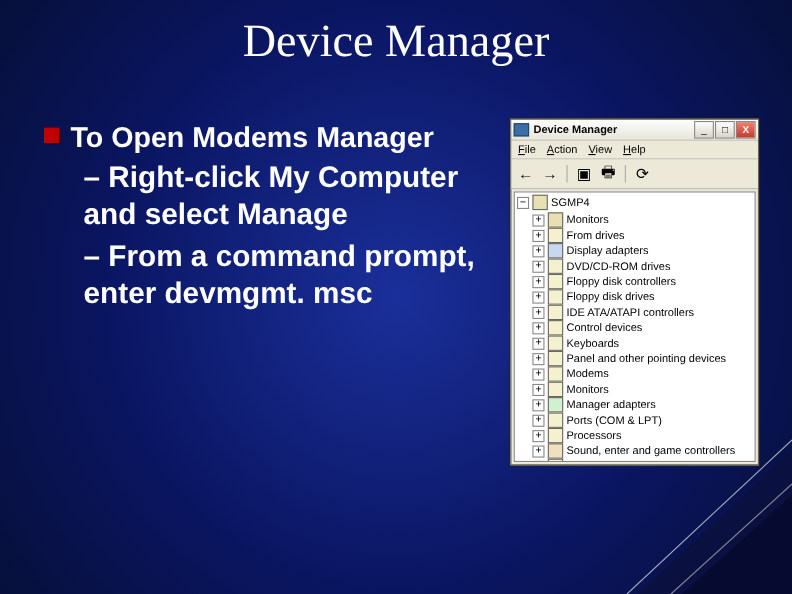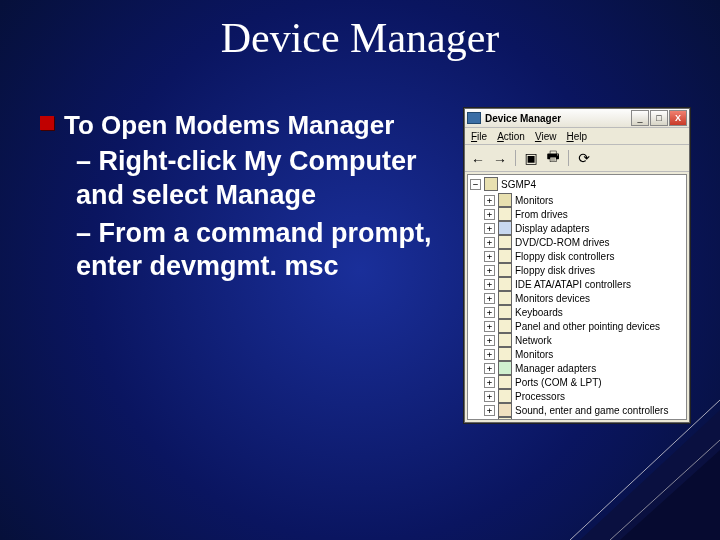--- a/index.html
+++ b/index.html
@@ -243,36 +243,36 @@
             <span>Floppy disk drives</span>
           </div>
           <div class="tree-item">
             <span class="pm">+</span>
             <span class="ico "></span>
             <span>IDE ATA/ATAPI controllers</span>
           </div>
           <div class="tree-item">
             <span class="pm">+</span>
             <span class="ico "></span>
-            <span>Monitors devices</span>
+            <span>Control devices</span>
           </div>
           <div class="tree-item">
             <span class="pm">+</span>
             <span class="ico "></span>
             <span>Keyboards</span>
           </div>
           <div class="tree-item">
             <span class="pm">+</span>
             <span class="ico "></span>
             <span>Panel and other pointing devices</span>
           </div>
           <div class="tree-item">
             <span class="pm">+</span>
             <span class="ico "></span>
-            <span>Network</span>
+            <span>Modems</span>
           </div>
           <div class="tree-item">
             <span class="pm">+</span>
             <span class="ico "></span>
             <span>Monitors</span>
           </div>
           <div class="tree-item">
             <span class="pm">+</span>
             <span class="ico net"></span>
             <span>Manager adapters</span>

